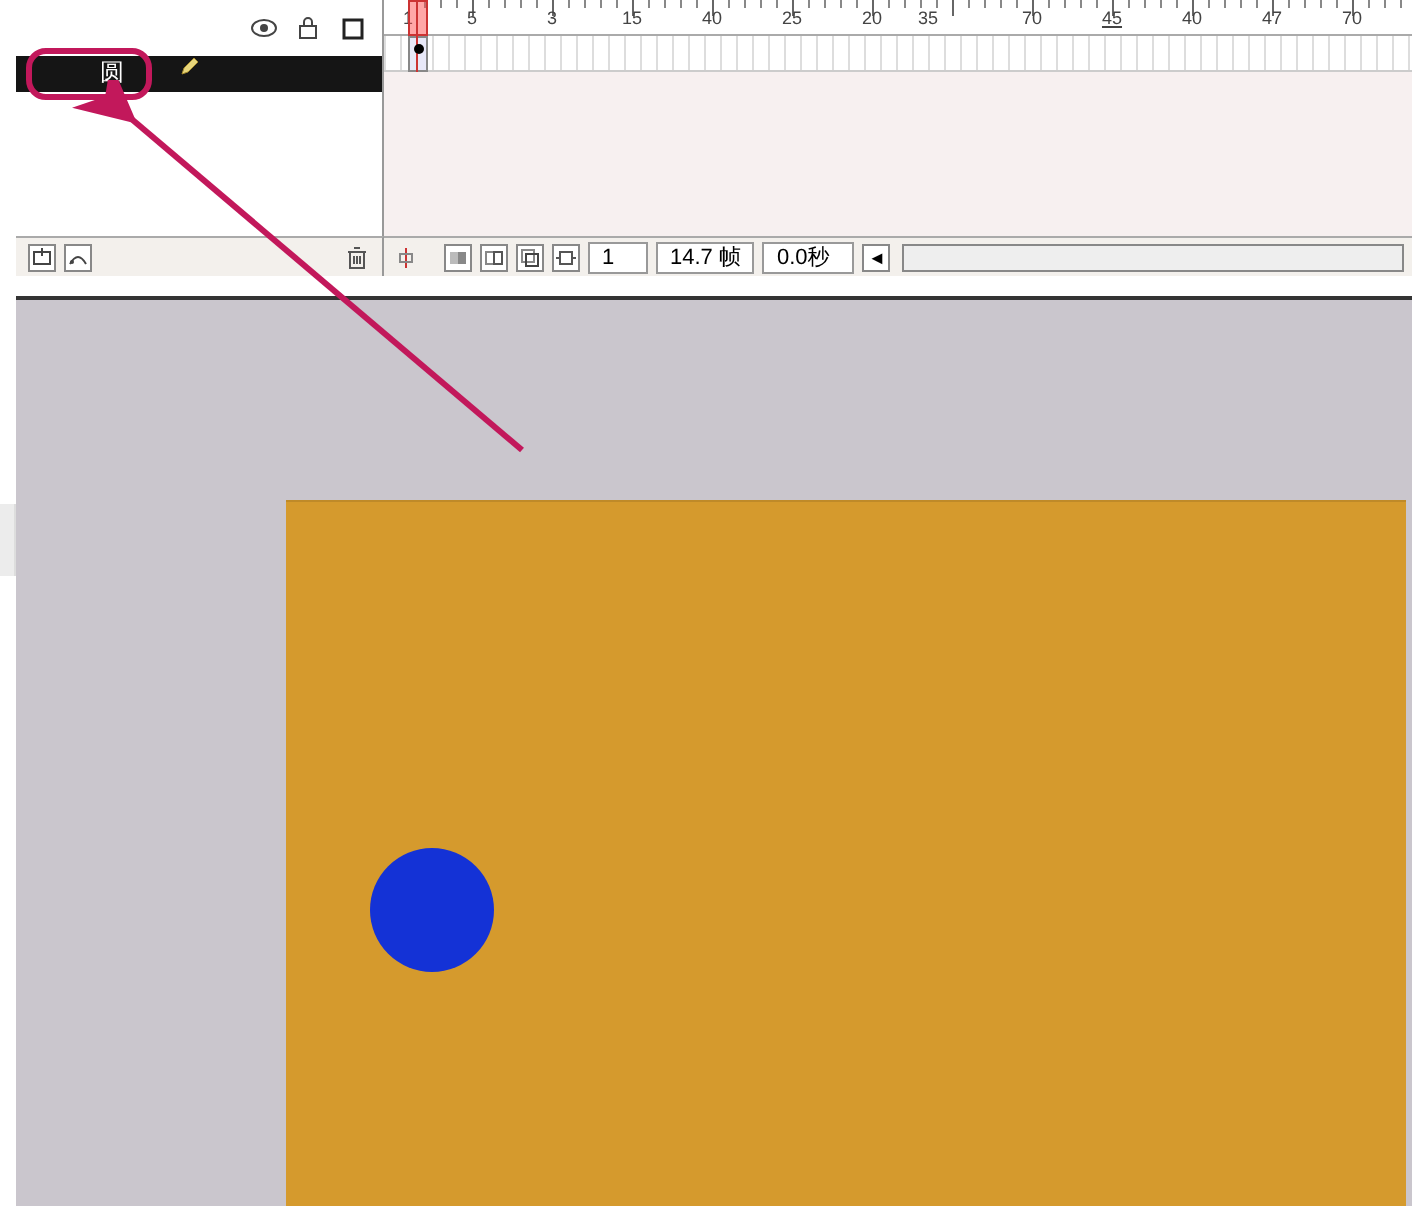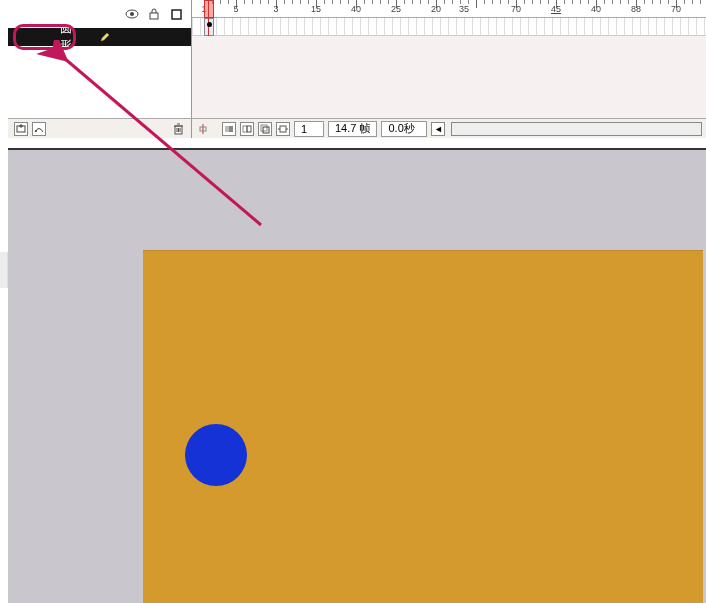--- a/index.html
+++ b/index.html
@@ -5,21 +5,21 @@
   * { box-sizing: border-box; margin: 0; padding: 0; }
   body { font-family: Arial, sans-serif; font-size: 11px; background: #fff; width: 706px; height: 603px; overflow: hidden; position: relative; }
 
   
   .timeline-panel { position: absolute; top: 0; left: 8px; right: 0; height: 140px; }
 
   
   .layer-col { position: absolute; top: 0; left: 0; width: 184px; height: 120px; background: #fff; border-right: 1px solid #999; }
   .layer-header { height: 28px; display: flex; align-items: center; justify-content: flex-end; padding-right: 8px; gap: 8px; background: #fff; }
   .layer-header span { width: 14px; height: 14px; display: inline-flex; align-items: center; justify-content: center; color: #444; }
-  .layer-row { height: 18px; background: #151515; color: #fff; display: flex; align-items: center; padding: 0 18px; position: relative; gap: 28px; }
+  .layer-row { height: 18px; background: #151515; color: #fff; display: flex; align-items: flex-start; padding: 0 8px; position: relative; gap: 28px; }
   .layer-row .pageicon { width: 12px; height: 14px; background: #bbb; margin-right: 6px; display: inline-block; position: relative; }
   .layer-row .pageicon::after { content: ""; position: absolute; top: 0; right: 0; width: 4px; height: 4px; background: #151515; border-left: 1px solid #151515; border-bottom: 1px solid #151515; }
   .layer-row .name { flex: 1; font-size: 12px; }
   .layer-row .pencil { width: 10px; height: 10px; margin-right: 6px; }
   .layer-row .dot { width: 4px; height: 4px; border-radius: 50%; background: #eee; margin: 0 5px; }
   .layer-row .sq { width: 10px; height: 10px; background: #3a6cff; margin-left: 6px; }
 
   
   .highlight-ring { position: absolute; top: 24px; left: 5px; width: 63px; height: 26px; border: 3px solid #c2185b; border-radius: 10px; pointer-events: none; z-index: 20; }
 
@@ -175,21 +175,21 @@
         <div class="num" style="left: 44px;">5</div>
         <div class="num" style="left: 84px;">3</div>
         <div class="num" style="left: 124px;">15</div>
         <div class="num" style="left: 164px;">40</div>
         <div class="num" style="left: 204px;">25</div>
         <div class="num" style="left: 244px;">20</div>
         <div class="num" style="left: 272px;">35</div>
         <div class="num" style="left: 324px;">70</div>
         <div class="num" style="left: 364px; text-decoration: underline;">45</div>
         <div class="num" style="left: 404px;">40</div>
-        <div class="num" style="left: 444px;">88</div>
+        <div class="num" style="left: 444px;">47</div>
         <div class="num" style="left: 484px;">70</div>
       </div>
     <div class="keyframe-cell"></div>
     <div class="frame-row">
       <div class="frame-grid"></div>
     </div>
     <div class="playhead">
       <div class="head"></div>
         <div class="line"></div>
     </div>

